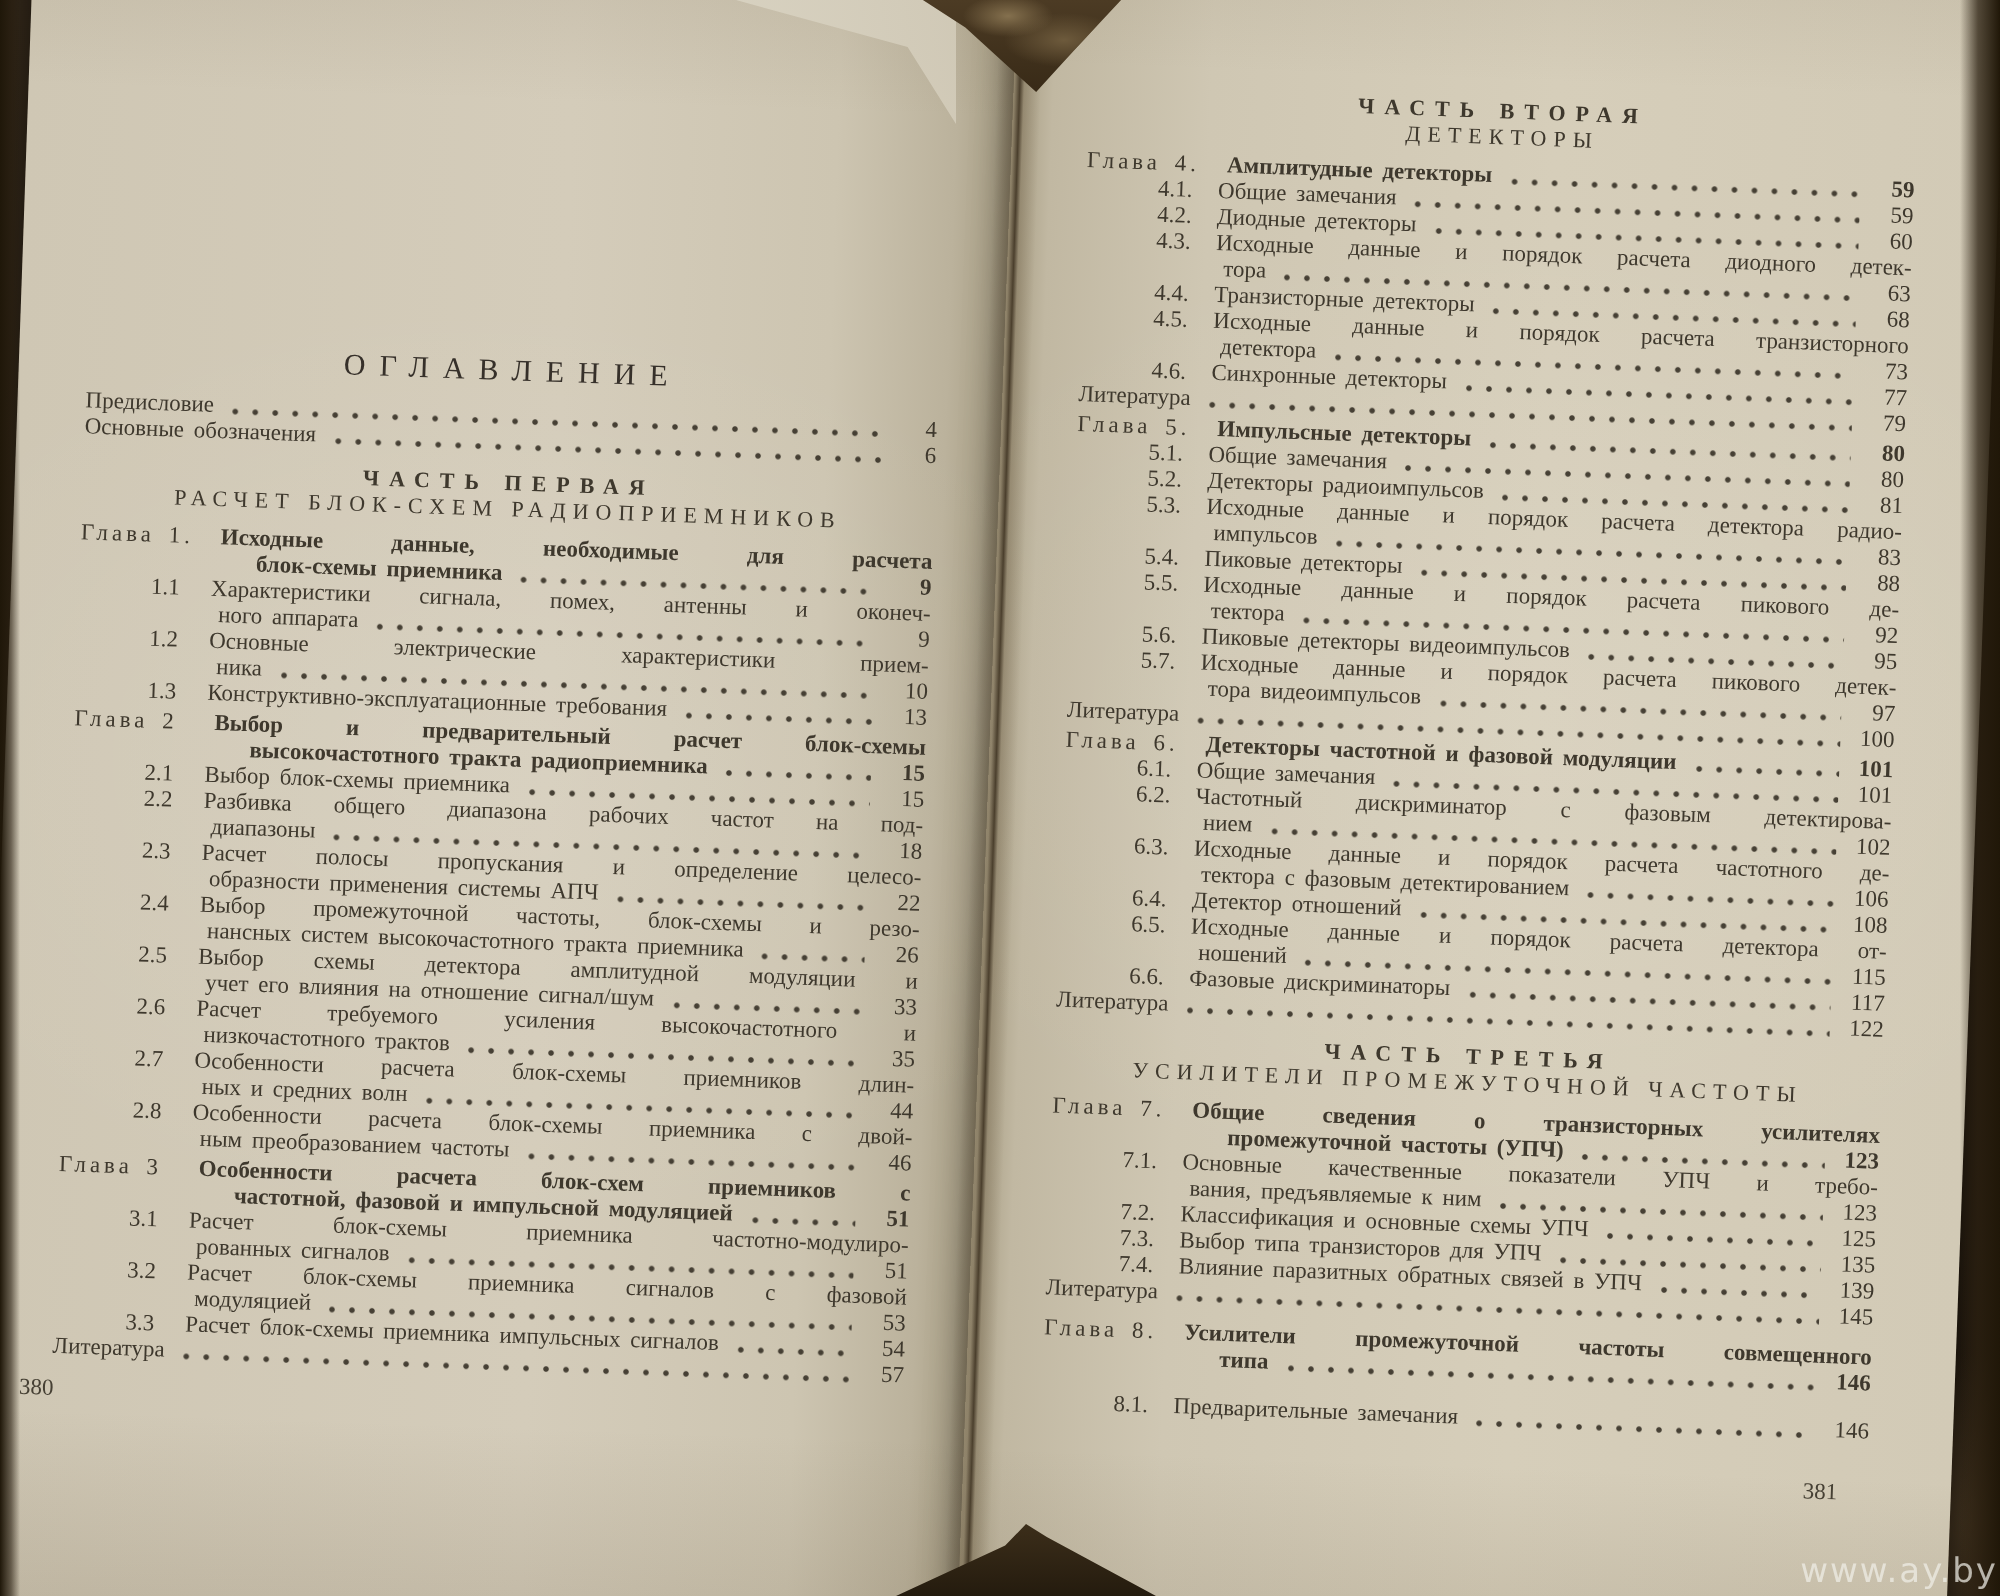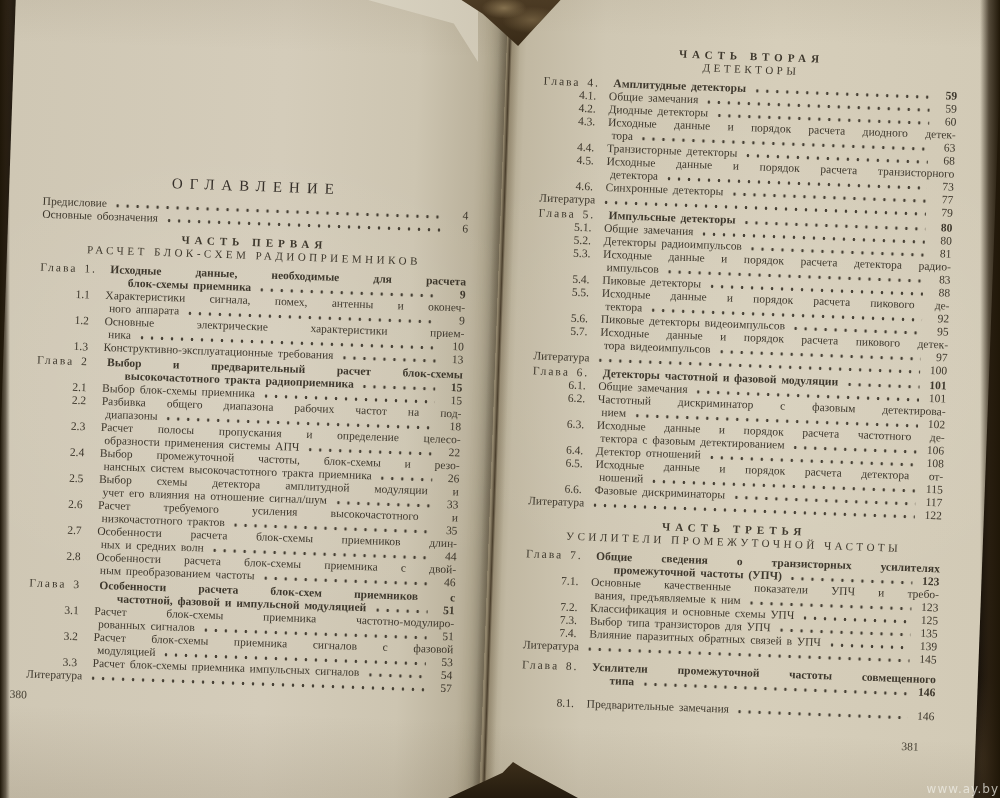--- a/index.html
+++ b/index.html
@@ -97,21 +97,21 @@
   .pg{flex:none;min-width:22px;text-align:right;}
   
   #right-rows .entry:nth-last-child(2){margin-top:7px;}
   #right-rows .entry:last-child{margin-top:11px;}
   .pagenum{position:absolute;font-size:11.5px;color:#464034;}
   .pagenum.pn-left{left:18px;top:712px;}
   .pagenum.pn-right{left:420px;top:752px;}
   .watermark{
     position:absolute;right:1px;bottom:2px;z-index:30;
     font-family:"DejaVu Sans","Liberation Sans",sans-serif;
-    font-size:12px;letter-spacing:1px;color:rgba(240,238,232,.72);
+    font-size:17px;letter-spacing:1px;color:rgba(240,238,232,.72);
   }
 </style>
 </head>
 <body>
 
 <div class="page left">
   <div class="content left-c">
     <div id="left-rows">
         <div class="center toc-title">ОГЛАВЛЕНИЕ</div>
         <div class="entry plain">

